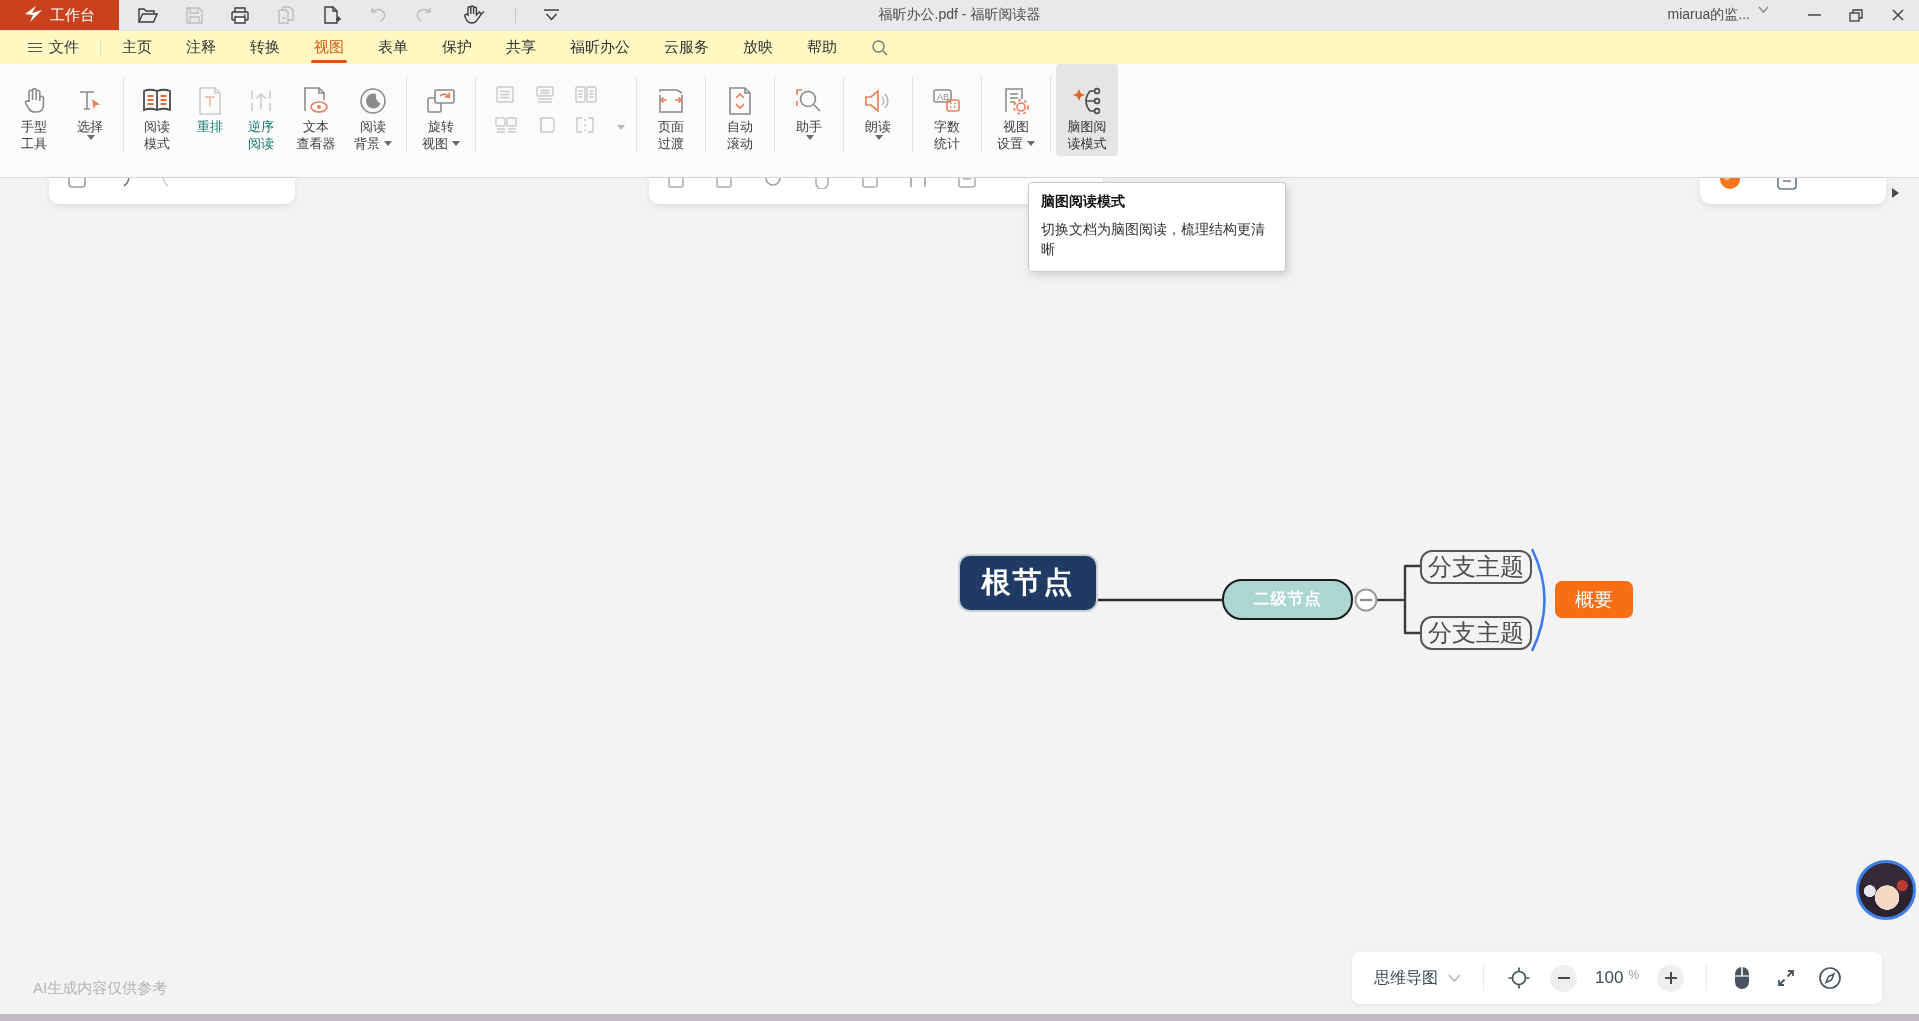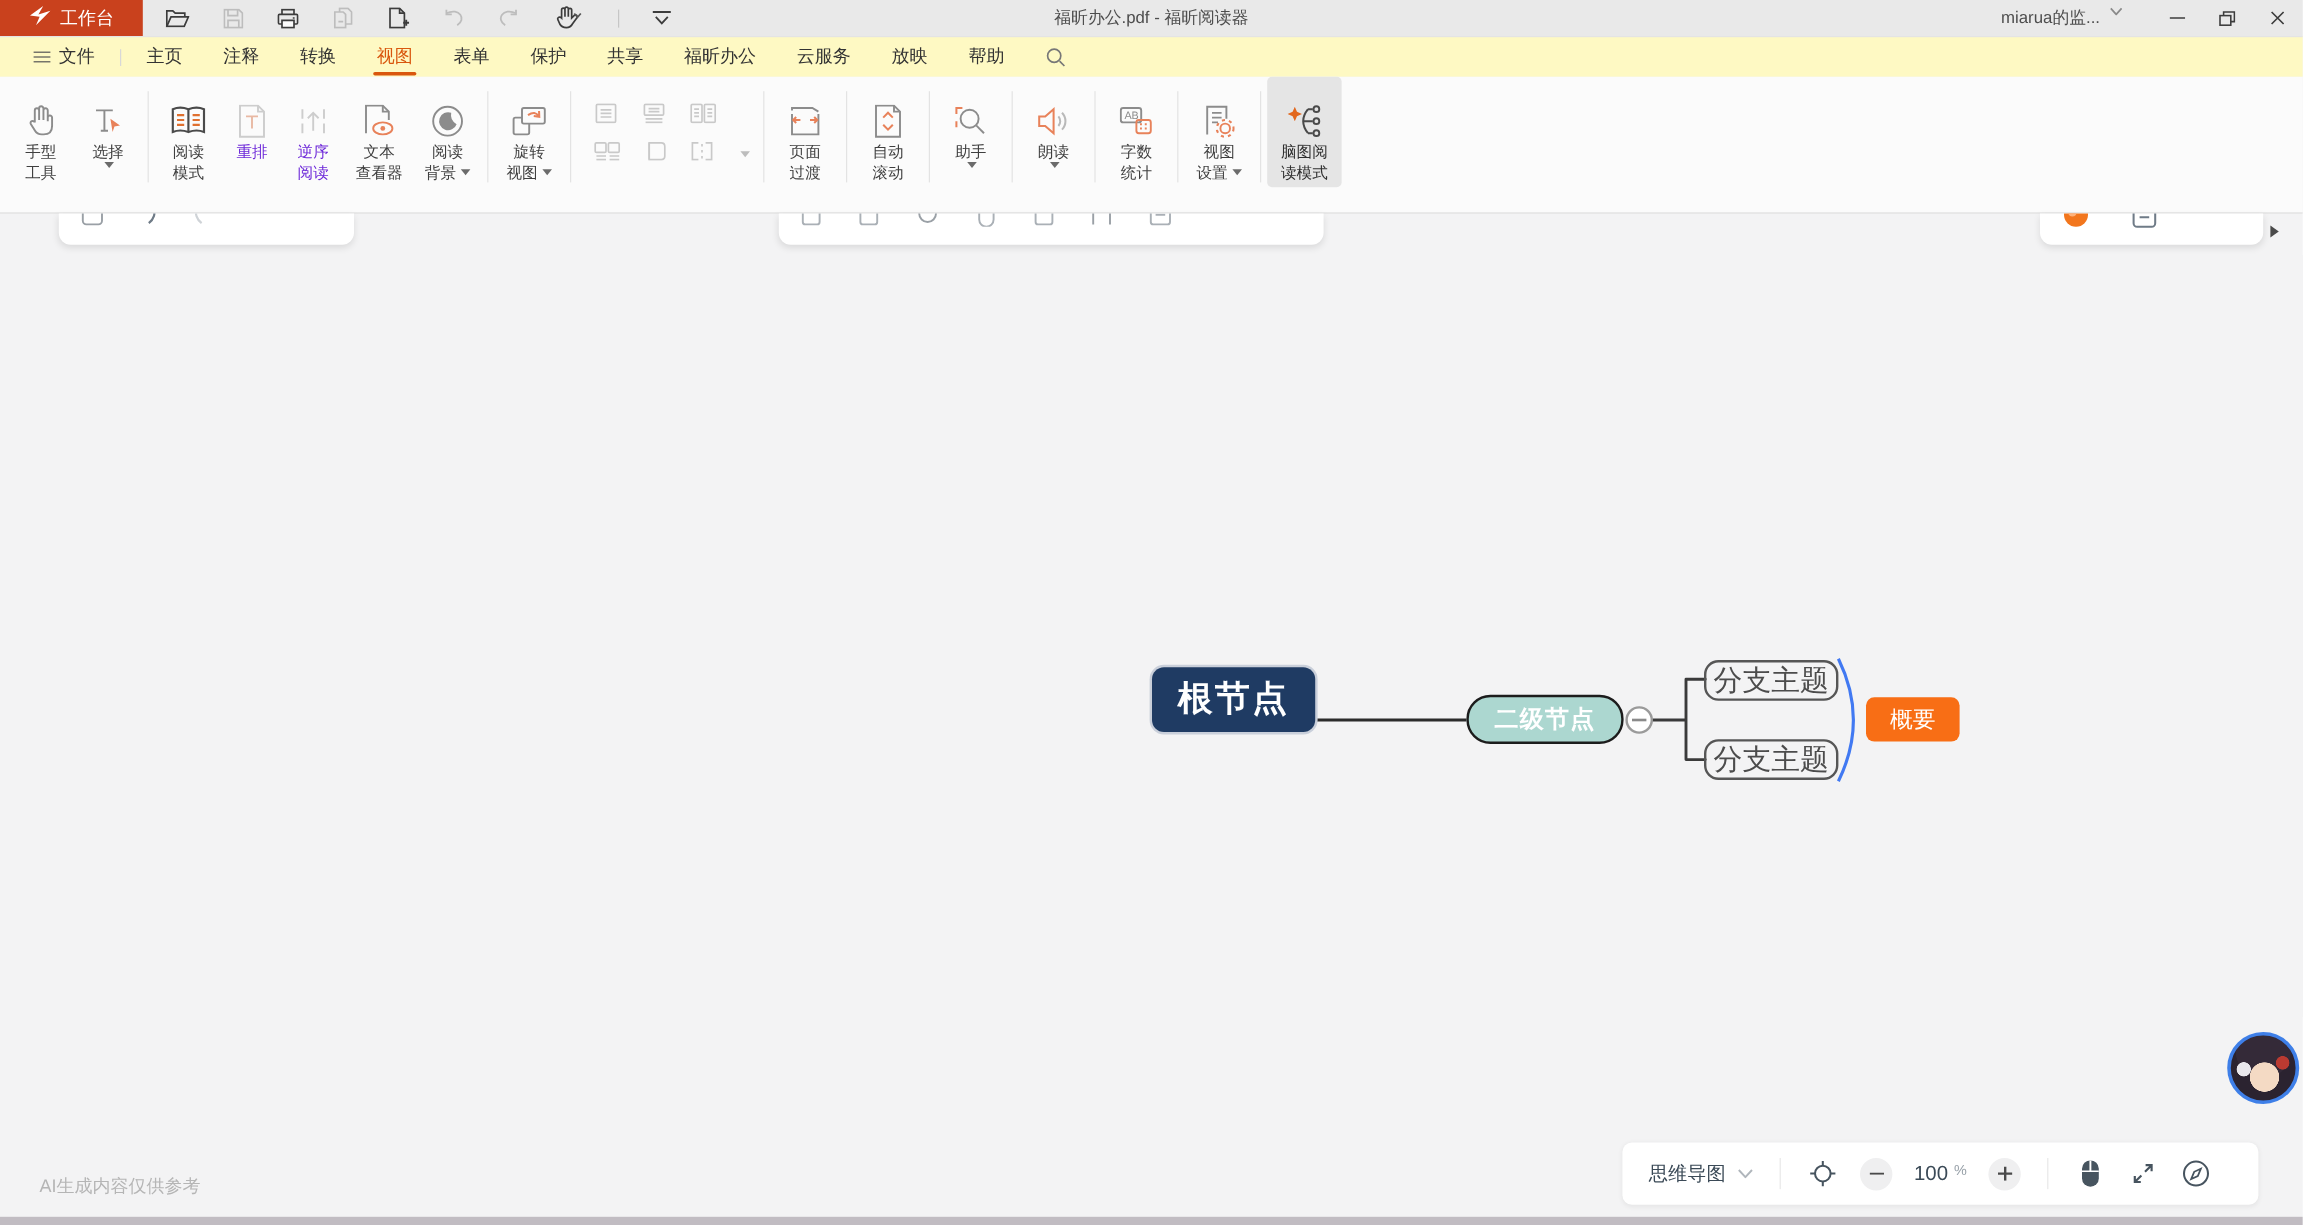--- a/index.html
+++ b/index.html
@@ -28,42 +28,42 @@
   .menu-underline { position:absolute; left:50%; transform:translateX(-50%); bottom:2px; width:36px; height:3px; border-radius:2px; background:#d9570e; }
   .menu-sep { width:1px; height:14px; background:#d8d8d8; margin:0 4px; }
   .hamburger { display:inline-block; width:14px; }
   .hamburger i { display:block; height:1.6px; background:#555; margin:2.6px 0; }
 
   
   .ribbon { position:absolute; left:0; top:64px; width:1919px; height:114px; background:#fbfbfb; border-bottom:1px solid #dcdcdc; display:flex; align-items:flex-start; padding-left:6px; }
   .tool { width:56px; padding-top:20px; display:flex; flex-direction:column; align-items:center; cursor:pointer; border-radius:4px; }
   .tool .tico { height:34px; display:flex; align-items:center; justify-content:center; }
   .tlab { font-size:13px; line-height:17px; color:#3f3f3f; text-align:center; white-space:nowrap; display:flex; align-items:center; gap:2px; }
-  .tool.disabled .tlab { color:#6d28d9; }
+  .tool.disabled .tlab { color:#0f766e; }
   .tool.active-tool { background:#e5e5e5; height:92px; }
   .chev { width:0; height:0; border-left:4px solid transparent; border-right:4px solid transparent; border-top:5px solid #6b6b6b; display:inline-block; margin-left:2px; }
   .rb-sep { width:1px; height:76px; background:#e3e3e3; margin:12px 5px 0 5px; flex:0 0 auto; }
   .tool-grid { width:150px; padding-top:22px; display:flex; flex-direction:column; gap:10px; }
   .grow { display:flex; align-items:center; gap:20px; padding-left:14px; }
 
   
   .float-panel { position:absolute; top:178px; height:26px; background:#ffffff; border-radius:0 0 10px 10px; box-shadow:0 2px 6px rgba(0,0,0,.10); overflow:hidden; display:flex; align-items:flex-start; gap:26px; padding:0 18px; }
   .frag { margin-top:-11px; flex:0 0 auto; }
   .edge-arrow { position:absolute; left:1892px; top:188px; width:0; height:0; border-top:5px solid transparent; border-bottom:5px solid transparent; border-left:7px solid #4a4a4a; }
 
   
   .tooltip { position:absolute; left:1028px; top:182px; width:258px; background:#fff; border:1px solid #c9c9c9; border-radius:4px; box-shadow:2px 3px 8px rgba(0,0,0,.16); padding:10px 12px 12px 12px; z-index:30; }
   .tooltip h4 { font-size:14px; color:#111; margin-bottom:8px; font-weight:bold; }
   .tooltip p { font-size:14px; color:#333; line-height:20px; width:232px; }
 
   
   .mm-lines { position:absolute; left:950px; top:540px; width:740px; height:140px; }
   .mm-node { position:absolute; display:flex; align-items:center; justify-content:center; white-space:nowrap; }
   .mm-root { left:960px; top:556px; width:136px; height:54px; background:#1f3b63; color:#fff; font-size:29px; font-weight:bold; letter-spacing:2px; border-radius:10px; box-shadow:0 0 0 2px #c9cfda; }
-  .mm-second { left:1222px; top:579px; width:131px; height:41px; background:#acd7d0; border:2.5px solid #1c1c1c; border-radius:20px; color:#fff; font-size:20px; font-weight:bold; letter-spacing:1px; }
+  .mm-second { left:1222px; top:579px; width:131px; height:41px; background:#acd7d0; border:2.5px solid #1c1c1c; border-radius:20px; color:#fff; font-size:16px; font-weight:bold; letter-spacing:1px; }
   .mm-branch { width:112px; height:34px; border:2px solid #565656; border-radius:12px; color:#4c4c4c; font-size:24px; background:transparent; }
   .mm-branch.top { left:1420px; top:550px; }
   .mm-branch.bottom { left:1420px; top:616px; }
   .mm-summary { left:1555px; top:581px; width:78px; height:37px; background:#f86e15; border-radius:7px; color:#fff; font-size:19px; }
 
   
   .statusbar { position:absolute; left:1352px; top:952px; width:530px; height:52px; background:#fff; border-radius:8px; box-shadow:0 1px 4px rgba(0,0,0,.06); display:flex; align-items:center; padding:0 22px; gap:18px; z-index:10; }
   .sb-mode { display:flex; align-items:center; gap:10px; font-size:16px; color:#3b4a57; cursor:pointer; }
   .sb-sep { width:1px; height:26px; background:#e8e8e8; margin:0 4px; }
   .sb-round { width:27px; height:27px; border-radius:50%; background:#efeff0; display:flex; align-items:center; justify-content:center; cursor:pointer; }
@@ -553,20 +553,24 @@
           <circle cx="12" cy="12" r="10" fill="#f2761d"></circle>
           <circle cx="9" cy="10" r="3.4" fill="#ffb27a"></circle>
         </svg></span>
     <span class="frag"><svg width="22" height="24" viewBox="0 0 22 24" fill="none" stroke="#6f7b87" stroke-width="1.7">
           <rect x="2" y="2" width="18" height="20" rx="3"></rect>
           <path d="M7 9 h8 M7 14 h8"></path>
         </svg></span>
   </div>
   <span class="edge-arrow"></span>
 
+  <div class="tooltip">
+    <h4>脑图阅读模式</h4>
+    <p>切换文档为脑图阅读，梳理结构更清晰</p>
+  </div>
 
   <svg class="mm-lines" viewBox="0 0 740 140">
     <line x1="142" y1="60" x2="272" y2="60" stroke="#2b2b2b" stroke-width="2.4"></line>
     <line x1="427" y1="60" x2="455" y2="60" stroke="#3a3a3a" stroke-width="2.4"></line>
     <path d="M455 26 V93 M455 26 H471 M455 93 H471" stroke="#3a3a3a" stroke-width="2.4" fill="none" stroke-linecap="round"></path>
     <path d="M582 9 Q607 60 582 111" stroke="#4179f2" stroke-width="2.6" fill="none"></path>
     <g>
       <circle cx="416" cy="60" r="10.5" fill="#ffffff" stroke="#9a9a9a" stroke-width="2"></circle>
       <line x1="410" y1="60" x2="422" y2="60" stroke="#8a8a8a" stroke-width="2.2"></line>
     </g>

